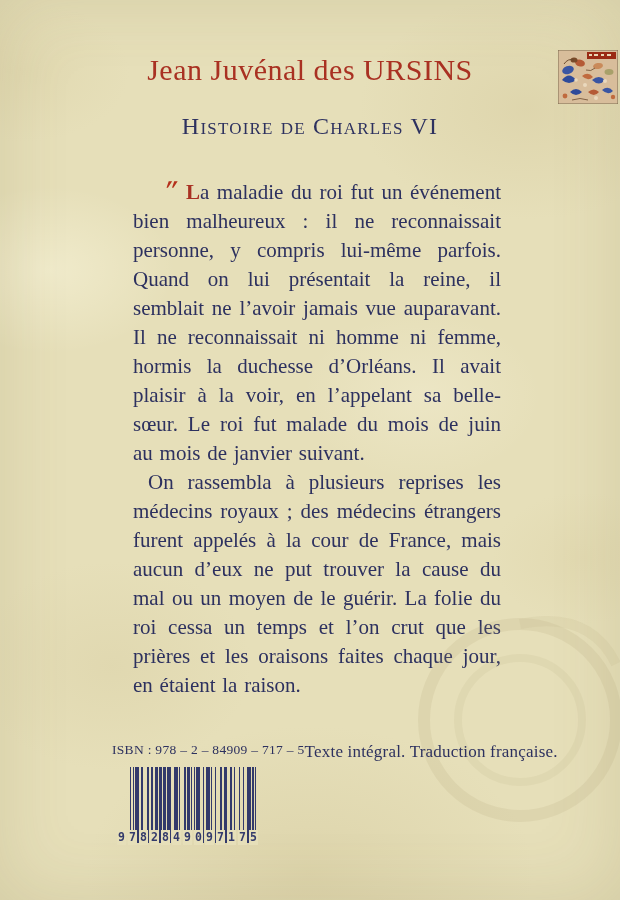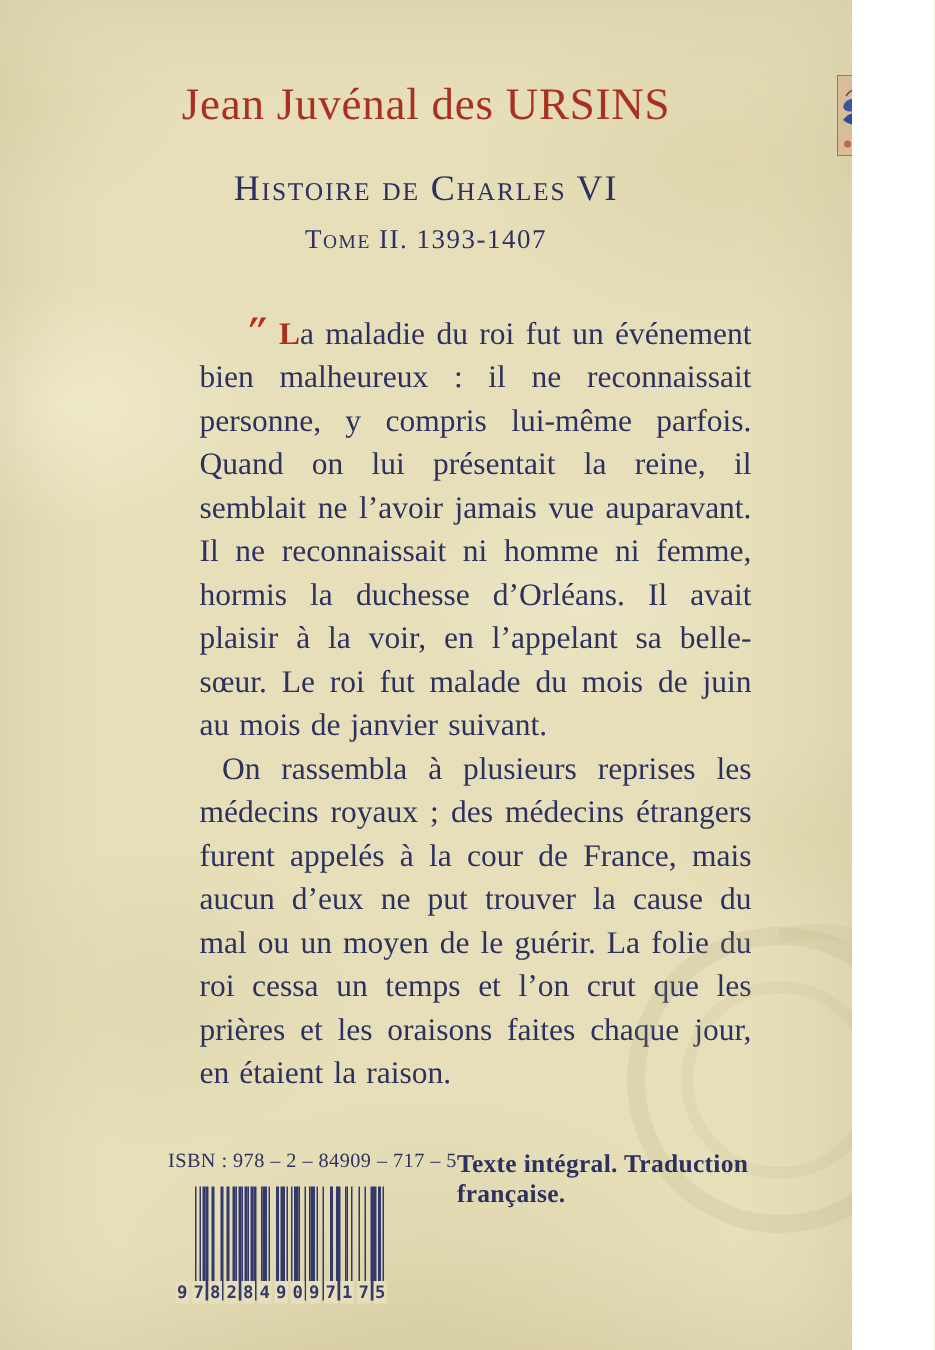--- a/index.html
+++ b/index.html
@@ -4,21 +4,21 @@
 <style>
   :root{
     --parchment:#e6dfb9;
     --title-red:#a93122;
     --text-navy:#2d315f;
     --barcode-navy:#333a6b;
   }
   html,body{margin:0;padding:0;}
   .page{
     position:relative;
-    width:568px;height:900px;
+    width:620px;height:900px;
     overflow:hidden;
     font-family:"Liberation Serif", serif;
     background-color:var(--parchment);
     background-image:
       radial-gradient(ellipse 180px 120px at 8% 30%, rgba(255,252,230,.40), transparent 70%),
       radial-gradient(ellipse 240px 160px at 85% 12%, rgba(213,202,158,.45), transparent 70%),
       radial-gradient(ellipse 200px 150px at 18% 74%, rgba(216,206,163,.40), transparent 70%),
       radial-gradient(ellipse 170px 120px at 68% 44%, rgba(246,241,216,.38), transparent 70%),
       radial-gradient(ellipse 320px 210px at 50% 97%, rgba(209,198,153,.42), transparent 70%),
       radial-gradient(ellipse 130px 95px at 94% 62%, rgba(221,211,168,.45), transparent 70%),
@@ -60,36 +60,36 @@
     font-weight:bold;font-size:27px;line-height:1;
     transform:skewX(-14deg);
     margin-right:9px;letter-spacing:-1px;
   }
   .initial{color:var(--title-red);font-weight:bold;}
   
   .watermark{position:absolute;left:408px;top:608px;opacity:.55;pointer-events:none;}
   
   .miniature{position:absolute;left:558px;top:50px;width:60px;height:54px;}
   
-  .footer{position:absolute;left:112px;top:766px;right:20px;display:flex;color:var(--text-navy);}
+  .footer{position:absolute;left:112px;top:742px;right:20px;display:flex;color:var(--text-navy);}
   .footer-left{flex:0 0 171px;}
   .isbn{font-size:13.5px;letter-spacing:.3px;white-space:nowrap;}
   .barcode-wrap{position:relative;margin:9px 0 0 18px;width:128px;height:76px;}
   .bars{display:flex;height:100%;}
   .bars span{flex:0 0 1.34px;height:100%;}
   .bars span.on{background:var(--barcode-navy);}
   .digits{
     position:absolute;left:-13px;right:0;bottom:-2px;height:15px;
     display:flex;justify-content:space-between;
     font-family:"DejaVu Sans Mono", monospace;font-weight:bold;
     font-size:11.5px;line-height:15px;color:var(--barcode-navy);
   }
   .digits span{background:var(--parchment);padding:0 1px;}
   .colophon{flex:1;padding-top:0;}
-  .edition{font-weight:bold;font-size:17px;letter-spacing:.2px;}
+  .edition{font-weight:normal;font-size:17px;letter-spacing:.2px;}
   .credit{font-size:16px;line-height:24px;margin-top:3px;width:292px;}
   .credit em{font-style:italic;}
 </style>
 </head>
 <body>
 
 <div class="page">
 
   <svg class="watermark" width="215" height="225" viewBox="0 0 215 225">
     <circle cx="112" cy="112" r="96" fill="none" stroke="rgba(172,159,114,0.28)" stroke-width="12"></circle>
@@ -122,21 +122,20 @@
     <circle cx="55" cy="47" r="2.2" fill="#c06a3e"></circle>
     <circle cx="38" cy="48" r="2" fill="#ead9bd"></circle>
     <path d="M6 14 q4 -6 10 -4" fill="none" stroke="#6b4a2e" stroke-width="1"></path>
     <path d="M28 20 q5 2 9 -2" fill="none" stroke="#6b4a2e" stroke-width="0.8"></path>
     <path d="M14 50 q8 -3 16 0" fill="none" stroke="#6b4a2e" stroke-width="0.8"></path>
   </svg>
 
   <div class="header">
     <h1 class="author">Jean Juvénal des URSINS</h1>
     <h2 class="book-title">Histoire de Charles VI</h2>
-    <div class="tome">Tome II. 1393-1407</div>
   </div>
 
   <div class="quote">
     <p class="p1"><span class="qmark">″</span><span class="initial">L</span><span>a maladie du roi fut un événement bien malheureux : il ne reconnaissait personne, y compris lui-même parfois. Quand on lui présentait la reine, il semblait ne l’avoir jamais vue auparavant. Il ne reconnaissait ni homme ni femme, hormis la duchesse d’Orléans. Il avait plaisir à la voir, en l’appelant sa belle-sœur. Le roi fut malade du mois de juin au mois de janvier suivant.</span></p>
     <p class="p2">On rassembla à plusieurs reprises les médecins royaux ; des médecins étrangers furent appelés à la cour de France, mais aucun d’eux ne put trouver la cause du mal ou un moyen de le guérir. La folie du roi cessa un temps et l’on crut que les prières et les oraisons faites chaque jour, en étaient la raison.</p>
   </div>
 
   <div class="footer">
     <div class="footer-left">
       <div class="isbn">ISBN : 978 – 2 – 84909 – 717 – 5</div>

